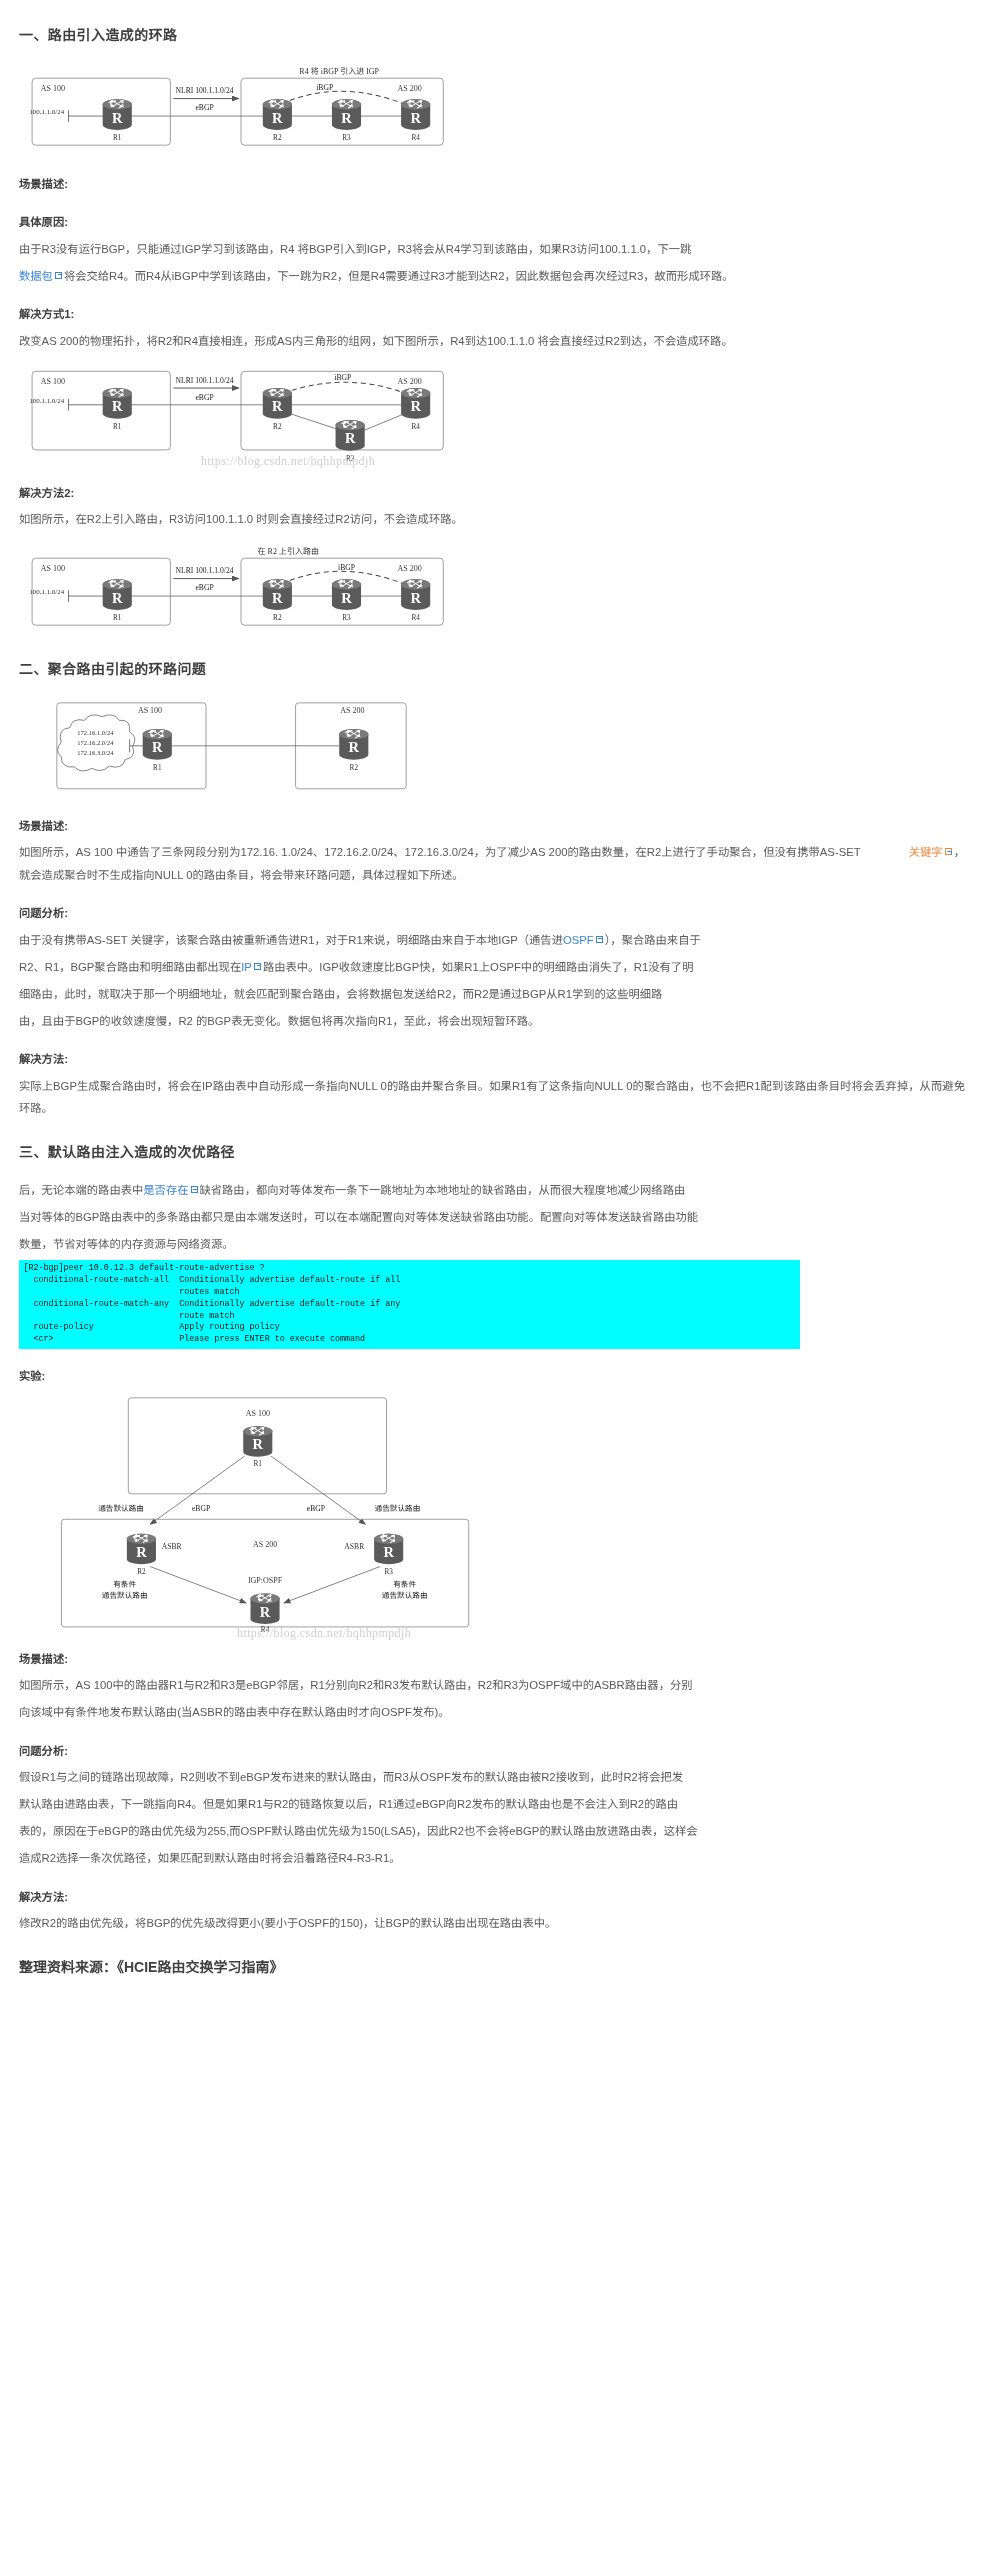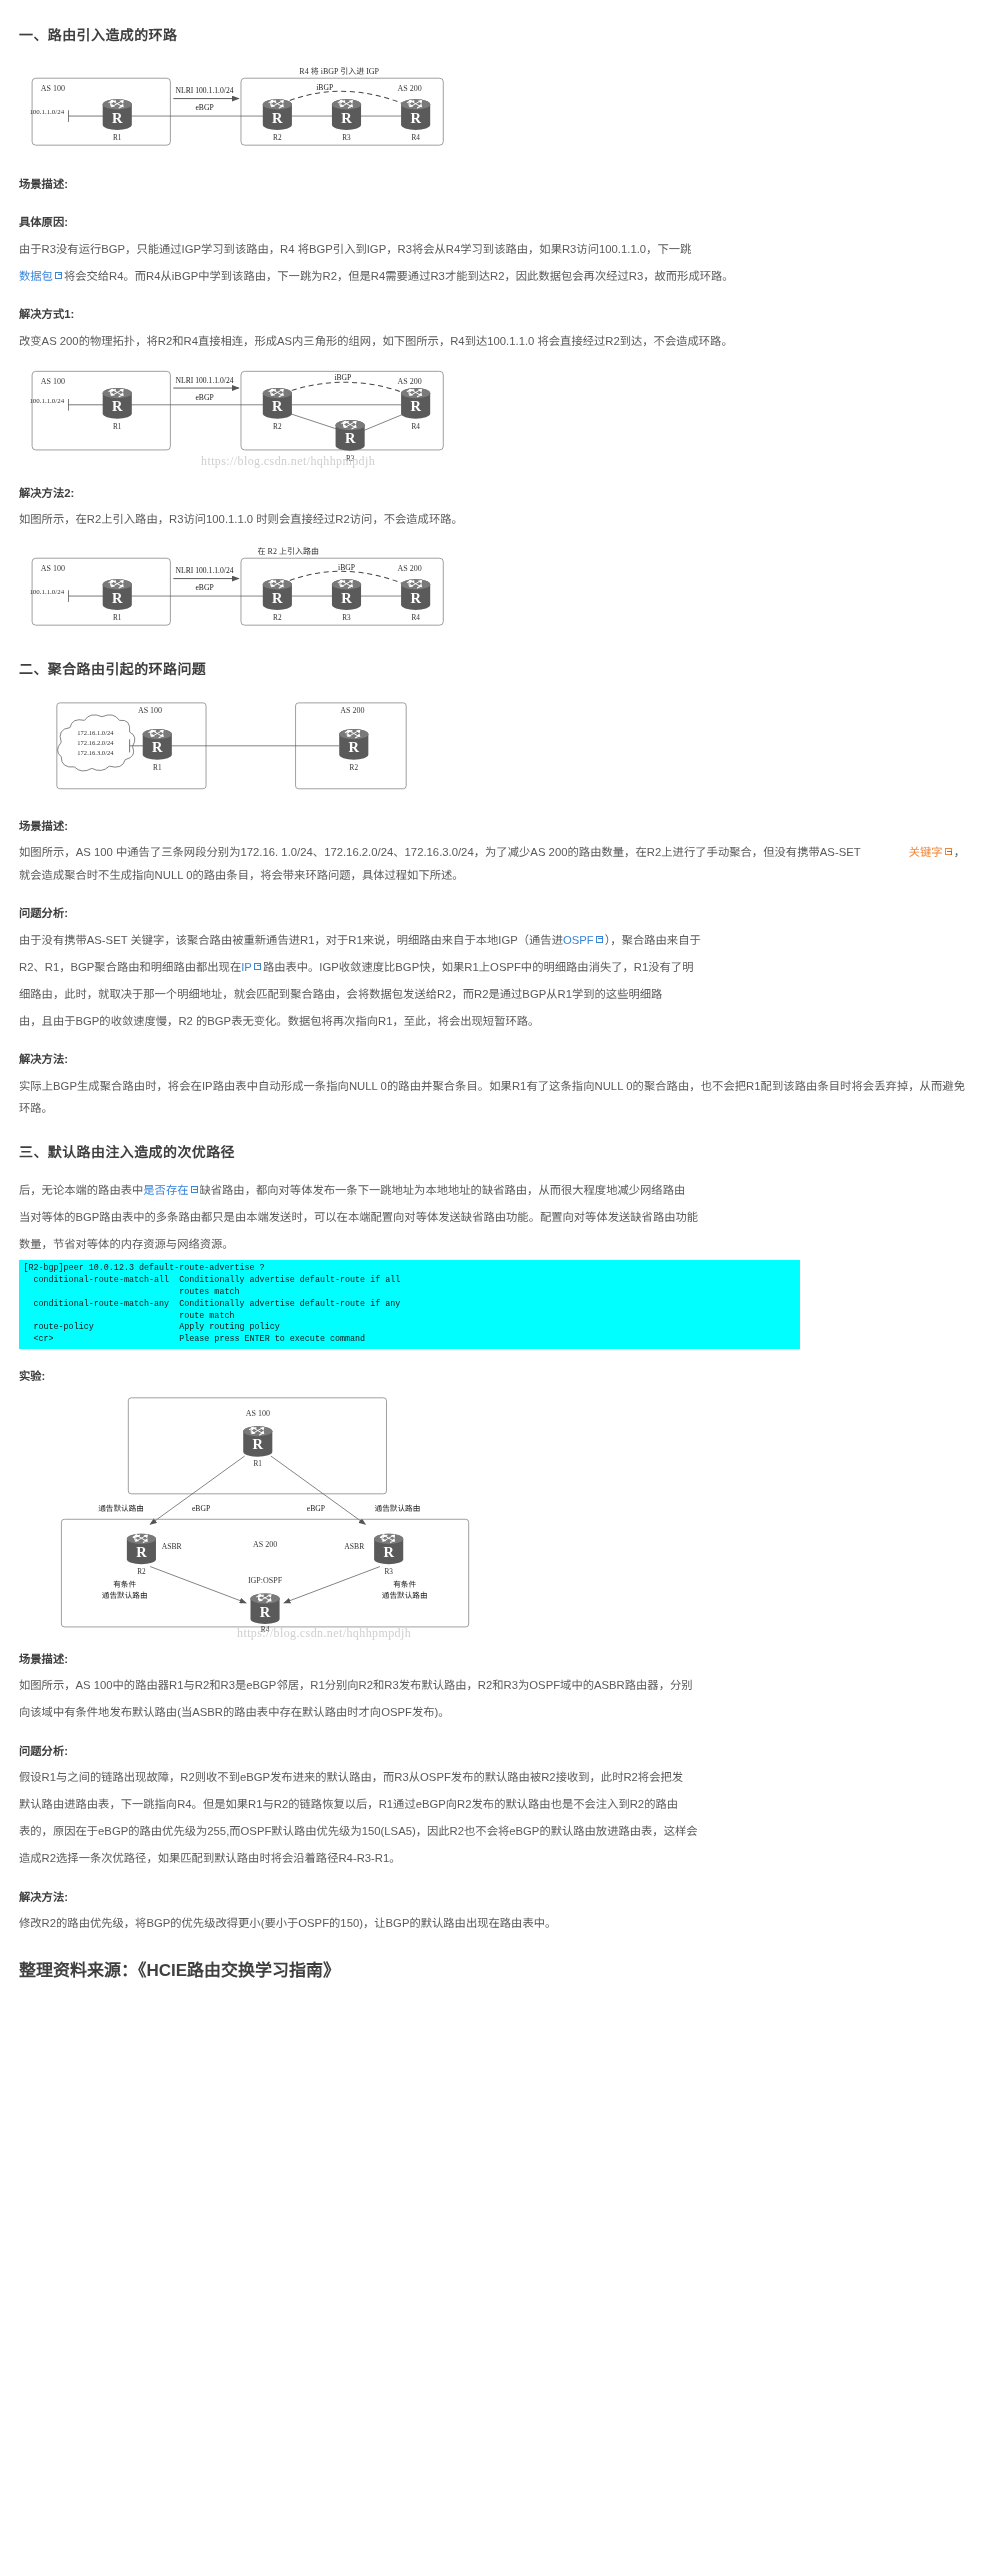--- a/index.html
+++ b/index.html
@@ -87,21 +87,21 @@
     line-height: 1.42;
     margin: 2.9px 0 10.2px 0;
     padding: 2.9px 4.4px;
     width: 781px;
     white-space: pre;
     overflow: hidden;
     border: 0;
   }
 
   .footer-src {
-    font-size: 17px;
+    font-size: 14px;
     font-weight: bold;
     color: #3f3f3f;
     margin-top: 19px;
   }
 </style>
 </head>
 <body>
 
 <div class="page">
 

